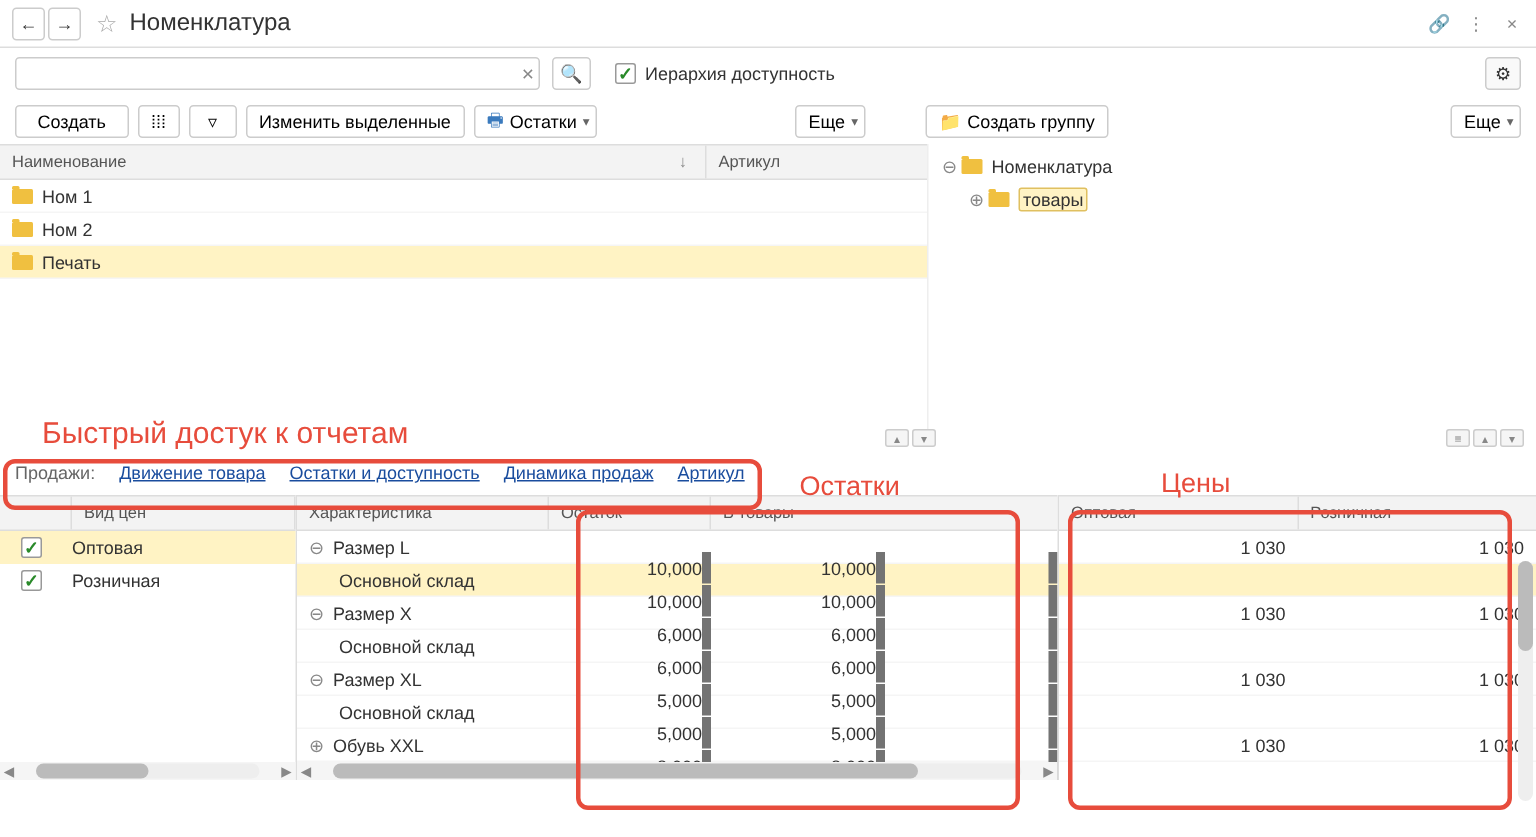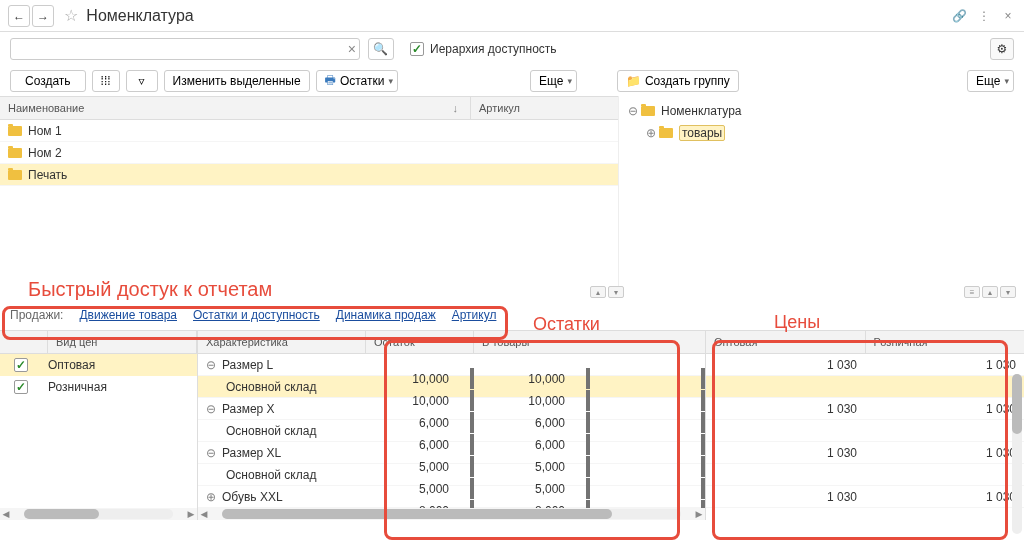--- a/index.html
+++ b/index.html
@@ -48,21 +48,21 @@
 .bottom-area { display: flex; height: 190px; }
 .price-panel { flex: 0 0 198px; border-right: 1px solid #ddd; display: flex; flex-direction: column; }
 .char-panel { flex: 0 0 508px; border-right: 1px solid #ddd; display: flex; flex-direction: column; overflow: hidden; }
 .prices-panel { flex: 1; display: flex; flex-direction: column; overflow: hidden; }
 .bottom-header { display: flex; background: #f3f3f3; border-top: 1px solid #ddd; border-bottom: 1px solid #ddd; height: 24px; align-items: center; font-size: 11px; color: #555; }
 .bh-cell { padding: 0 8px; border-right: 1px solid #ddd; height: 100%; display: flex; align-items: center; }
 .price-row { display: flex; align-items: center; height: 22px; padding-left: 6px; }
 .price-row.selected { background: #fff3c4; }
 .char-row { display: flex; height: 22px; align-items: center; border-bottom: 1px solid #f5f5f5; }
 .char-row.selected { background: #fff3c4; }
-.char-cell { text-align: right; padding-right: 21px; border-right: 4px solid #737373; height: 100%; display: flex; align-items: center; justify-content: flex-end; margin-top: 28px; }
+.char-cell { text-align: right; padding-right: 0; border-right: 6px solid #737373; height: 100%; display: flex; align-items: center; justify-content: flex-end; margin-top: 28px; }
 .char-name { flex: 0 0 168px; padding-left: 8px; display: flex; align-items: center; }
 .char-ost { flex: 0 0 108px; }
 .char-svob { flex: 0 0 116px; }
 .char-rez { flex: 1; }
 .indent { padding-left: 28px; }
 .expand-toggle { width: 12px; color: #888; margin-right: 4px; }
 .prices-row { display: flex; height: 22px; align-items: center; border-bottom: 1px solid #f5f5f5; }
 .prices-row.selected { background: #fff3c4; }
 .pr-cell { flex: 1; text-align: right; padding-right: 8px; }
 .scrollbar-v { position: absolute; right: 2px; width: 10px; background: #eee; border-radius: 5px; }

